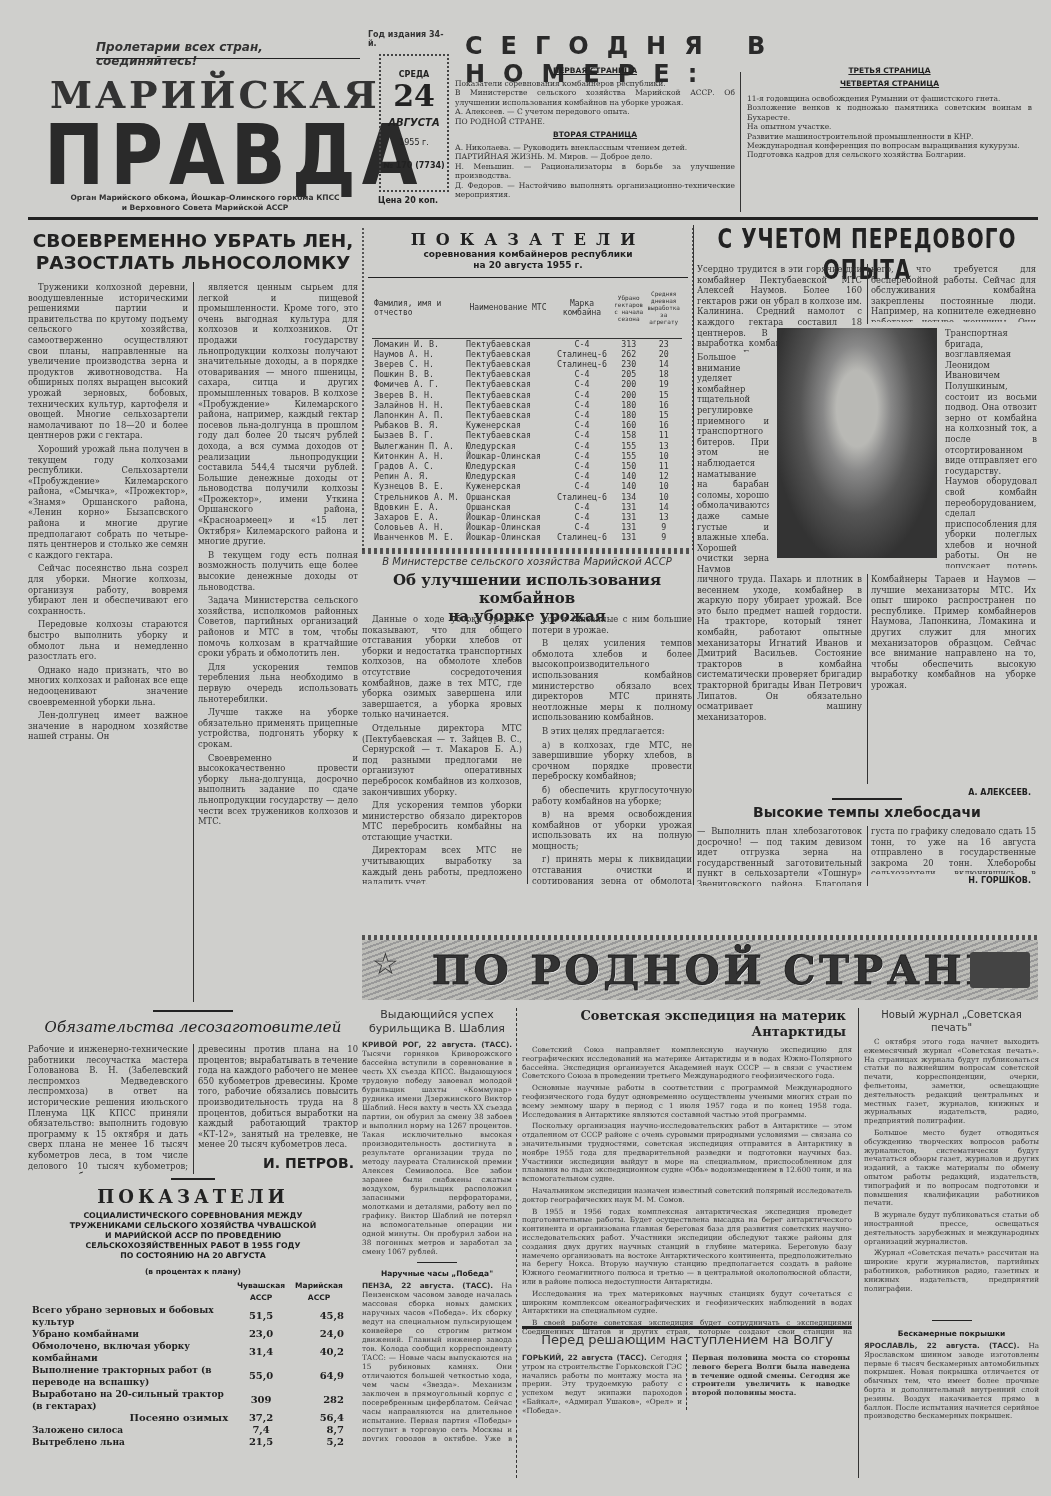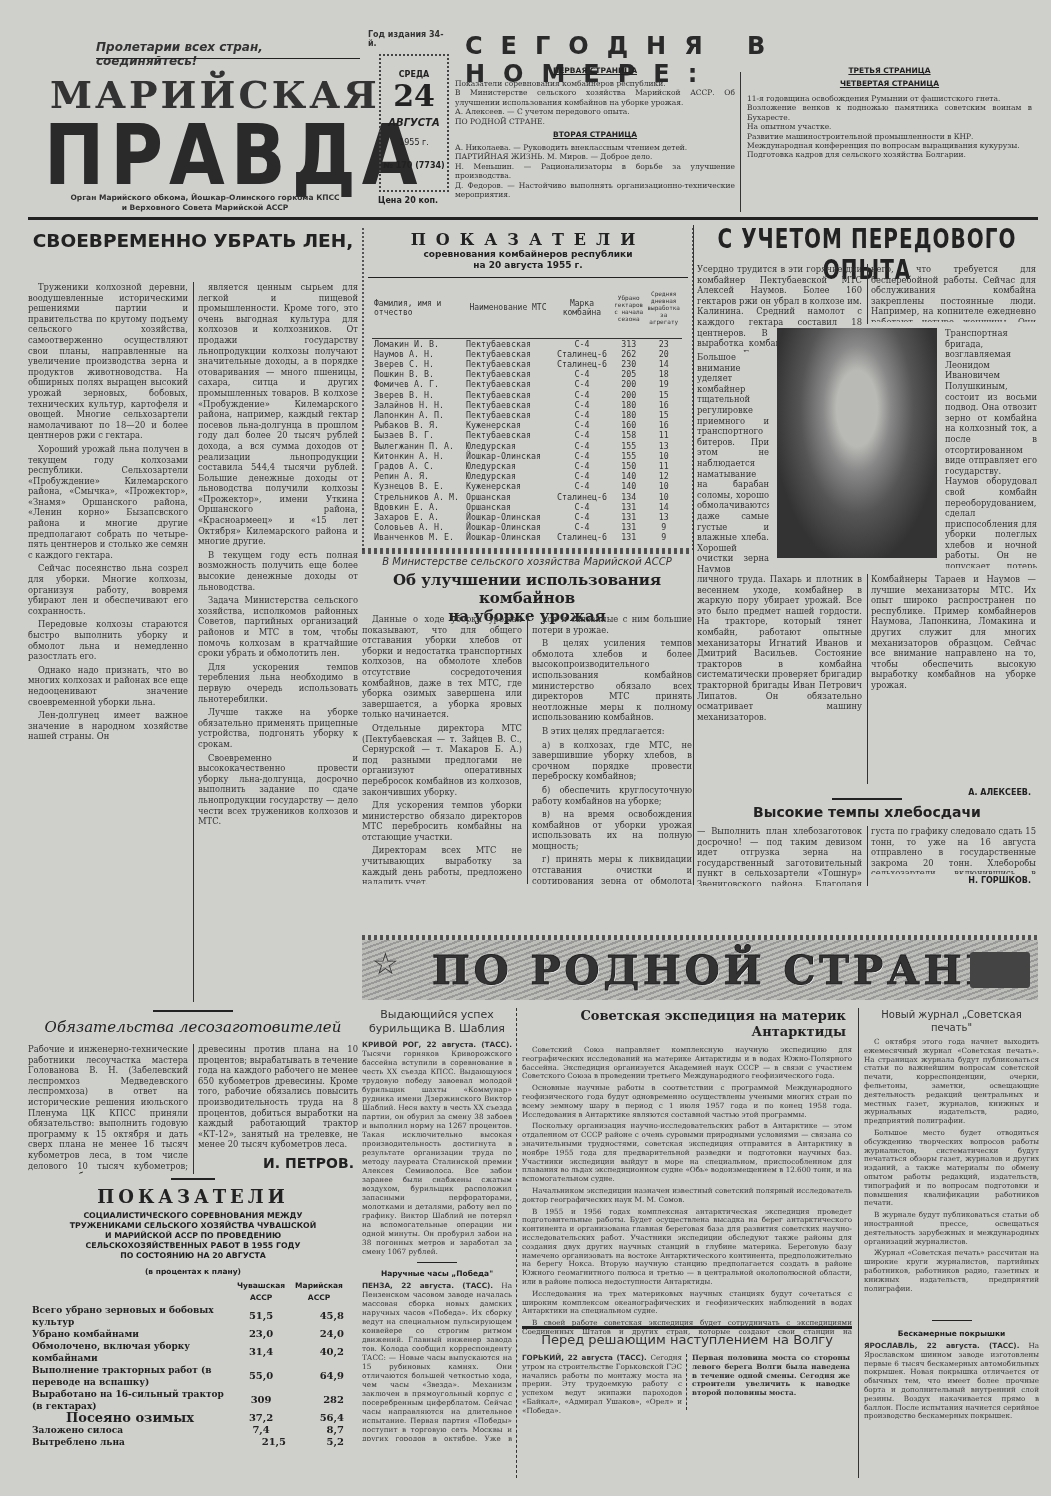--- a/index.html
+++ b/index.html
@@ -77,20 +77,21 @@
       <div>Подготовка кадров для сельского хозяйства Болгарии.</div>
     </div>
   </div>
 </div>
 
 <div class="abs rule" style="left:28px;top:217px;width:1010px;height:3px;"></div>
 
 <div class="abs" style="left:28px;top:222px;width:330px;height:780px;">
   <div class="sans center" style="font-size:18.5px;font-weight:bold;line-height:22px;color:#222;margin-top:8px;">
     <div>СВОЕВРЕМЕННО УБРАТЬ ЛЕН,</div>
+    <div>РАЗОСТЛАТЬ ЛЬНОСОЛОМКУ</div>
   </div>
   <div class="abs body-text" style="left:0;top:60px;width:160px;height:720px;overflow:hidden;">
     <p>Труженики колхозной деревни, воодушевленные историческими решениями партии и правительства по крутому подъему сельского хозяйства, самоотверженно осуществляют свои планы, направленные на увеличение производства зерна и продуктов животноводства. На обширных полях выращен высокий урожай зерновых, бобовых, технических культур, картофеля и овощей. Многие сельхозартели намолачивают по 18—20 и более центнеров ржи с гектара.</p>
     <p>Хороший урожай льна получен в текущем году колхозами республики. Сельхозартели «Пробуждение» Килемарского района, «Смычка», «Прожектор», «Знамя» Оршанского района, «Ленин корно» Бызапсвского района и многие другие предполагают собрать по четыре-пять центнеров и столько же семян с каждого гектара.</p>
     <p>Сейчас посеянство льна созрел для уборки. Многие колхозы, организуя работу, вовремя убирают лен и обеспечивают его сохранность.</p>
     <p>Передовые колхозы стараются быстро выполнить уборку и обмолот льна и немедленно разостлать его.</p>
     <p>Однако надо признать, что во многих колхозах и районах все еще недооценивают значение своевременной уборки льна.</p>
     <p>Лен-долгунец имеет важное значение в народном хозяйстве нашей страны. Он</p>
   </div>
   <div class="abs vrule" style="left:165px;top:60px;height:720px;"></div>
@@ -359,37 +360,37 @@
           <td style="text-align: left; white-space: normal; font-size: 9px;">Обмолочено, включая уборку комбайнами</td>
           <td style="text-align: center;">31,4</td>
           <td style="text-align: right;">40,2</td>
         </tr>
         <tr>
           <td style="text-align: left; white-space: normal; font-size: 9px;">Выполнение тракторных работ (в переводе на вспашку)</td>
           <td style="text-align: center;">55,0</td>
           <td style="text-align: right;">64,9</td>
         </tr>
         <tr>
-          <td style="text-align: left; white-space: normal; font-size: 9px;">Выработано на 16-сильный трактор (в гектарах)</td>
+          <td style="text-align: left; white-space: normal; font-size: 9px;">Выработано на 20-сильный трактор (в гектарах)</td>
           <td style="text-align: center;">309</td>
           <td style="text-align: right;">282</td>
         </tr>
         <tr>
-          <td style="text-align: center; white-space: normal; font-size: 13px;">Посеяно озимых</td>
+          <td style="text-align: right; white-space: normal; font-size: 10px;">Посеяно озимых</td>
           <td style="text-align: center;">37,2</td>
           <td style="text-align: right;">56,4</td>
         </tr>
         <tr>
           <td style="text-align: left; white-space: normal; font-size: 9px;">Заложено силоса</td>
           <td style="text-align: center;">7,4</td>
           <td style="text-align: right;">8,7</td>
         </tr>
         <tr>
           <td style="text-align: left; white-space: normal; font-size: 9px;">Вытреблено льна</td>
-          <td style="text-align: right;">21,5</td>
+          <td style="text-align: center;">21,5</td>
           <td style="text-align: right;">5,2</td>
         </tr>
       </tbody>
   </table>
 </div>
 
 <div class="abs wavy" style="left:362px;top:935px;width:676px;"></div>
 <div class="abs" style="left:362px;top:940px;width:676px;height:60px;background:repeating-linear-gradient(160deg,#bdbdb8 0 3px,#999 3px 5px);">
   <div class="abs" style="left:10px;top:6px;font-size:30px;color:#333;">☆</div>
   <div class="abs serif" style="left:70px;top:6px;font-size:40px;font-weight:bold;letter-spacing:4px;color:#333;-webkit-text-stroke:1px #222;text-shadow:1px 1px 0 #eee;">ПО РОДНОЙ СТРАНЕ</div>

